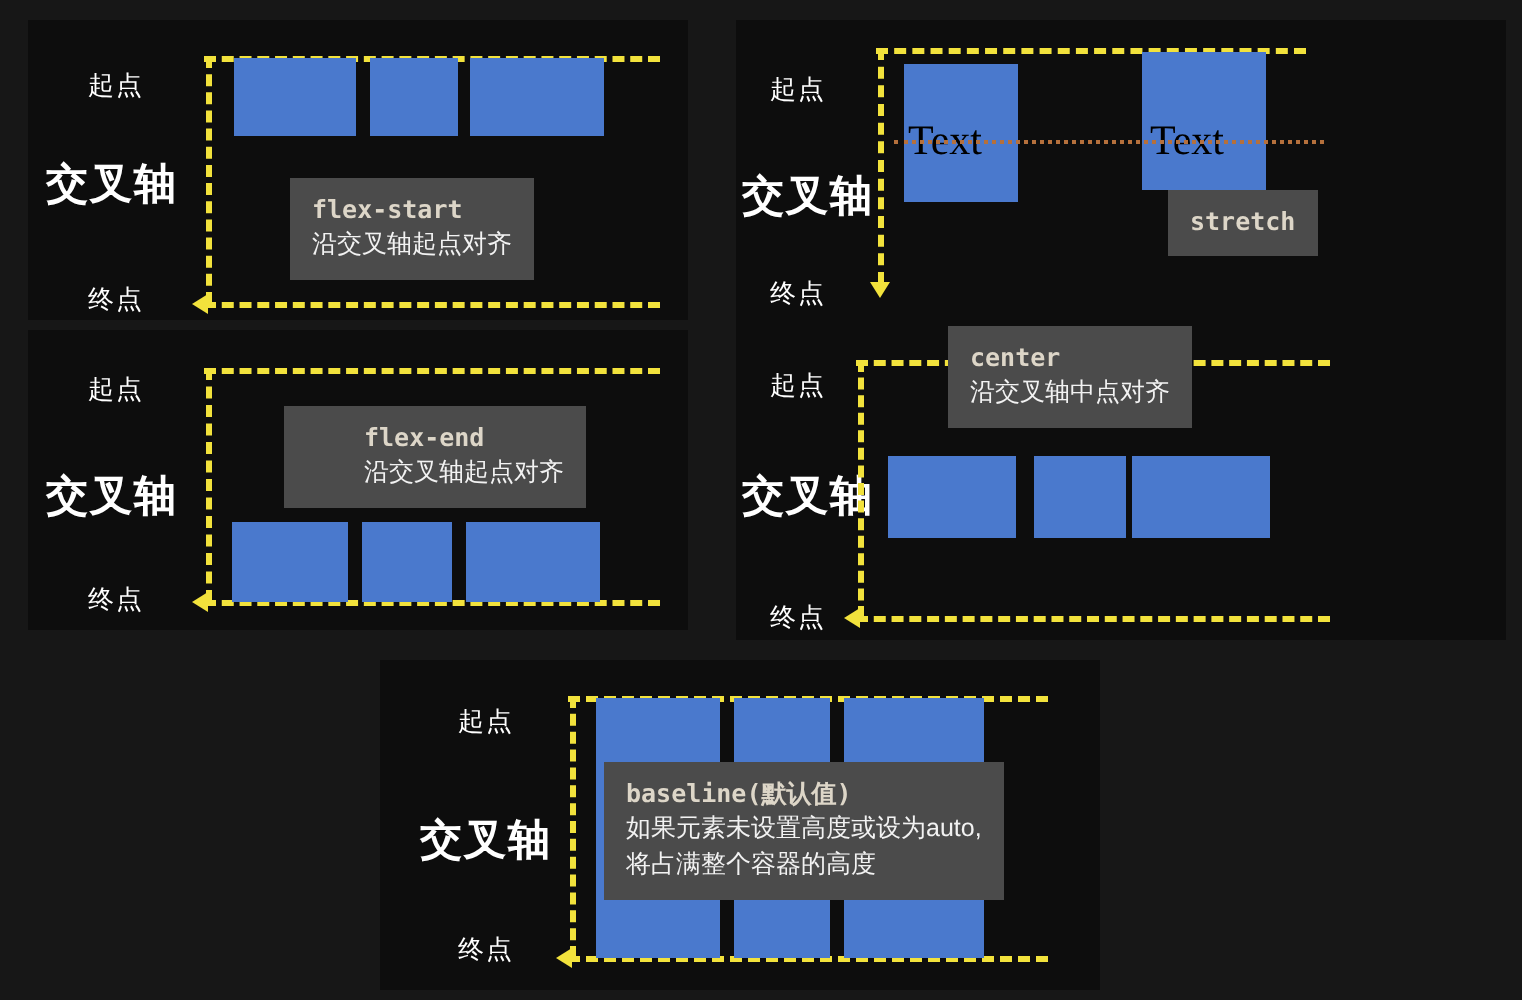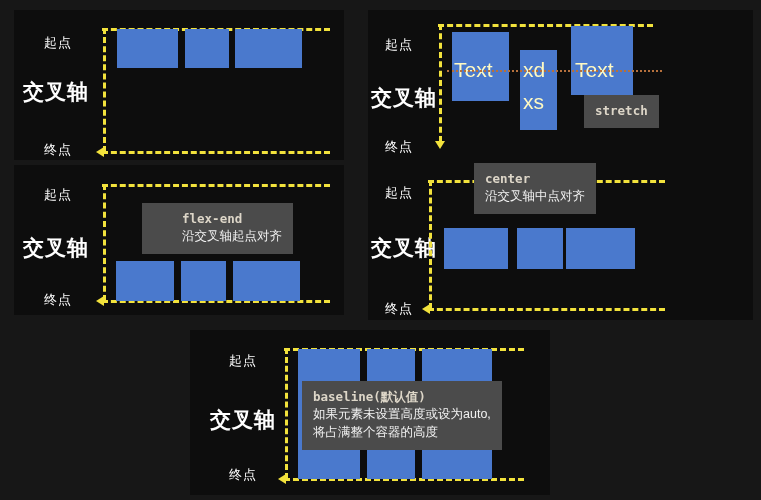--- a/index.html
+++ b/index.html
@@ -38,21 +38,21 @@
   .arrow-down{
     position:absolute;width:0;height:0;
     border-left:5px solid transparent;
     border-right:5px solid transparent;
     border-top:8px solid #f2e23c;
   }
 
   
   .box{position:absolute;background:#4a79cd;}
   .box-txt{
-    color:#fef9c3;font-size:21px;font-family:Liberation Sans, sans-serif;
+    color:#000000;font-size:21px;font-family:Liberation Serif, serif;
     position:absolute;white-space:nowrap;
   }
 
   
   .baseline-line{
     position:absolute;height:0;border-top:2px dotted #b5703c;
   }
 
   
   .tip{
@@ -84,40 +84,40 @@
 
     <div class="dash-h" style="left:88px;top:18px;width:228px;"></div>
     <div class="dash-v" style="left:89px;top:18px;height:124px;"></div>
     <div class="dash-h" style="left:88px;top:141px;width:228px;"></div>
     <div class="arrow-left" style="left:82px;top:137px;"></div>
 
     <div class="box" style="left:103px;top:19px;width:61px;height:39px;"></div>
     <div class="box" style="left:171px;top:19px;width:44px;height:39px;"></div>
     <div class="box" style="left:221px;top:19px;width:67px;height:39px;"></div>
 
+    <div class="tip" style="left:131px;top:79px;">
+      <span class="code">flex-start</span>
+      <span class="desc">沿交叉轴起点对齐</span>
+    </div>
   </div>
 
   <div class="panel" style="left:368px;top:10px;width:385px;height:150px;">
 
     <span class="lbl-小" style="left:17px;top:26px;">起点</span>
 
     <span class="lbl-大" style="left:3px;top:74px;">交叉轴</span>
 
     <span class="lbl-小" style="left:17px;top:128px;">终点</span>
 
     <div class="dash-h" style="left:70px;top:14px;width:215px;"></div>
     <div class="dash-v" style="left:71px;top:14px;height:118px;"></div>
     <div class="arrow-down" style="left:67px;top:131px;"></div>
 
     <div class="box" style="left:84px;top:22px;width:57px;height:69px;">
       <span class="box-txt" style="left:2px;top:26px;">Text</span>
-    </div>
-    <div class="box" style="left:152px;top:40px;width:37px;height:80px;">
-      <span class="box-txt" style="left:3px;top:8px;">xd</span>
-      <span class="box-txt" style="left:3px;top:40px;">xs</span>
     </div>
     <div class="box" style="left:203px;top:16px;width:62px;height:69px;">
       <span class="box-txt" style="left:4px;top:32px;">Text</span>
     </div>
 
     <div class="baseline-line" style="left:79px;top:60px;width:215px;"></div>
 
     <div class="tip" style="left:216px;top:85px;">
       <span class="code">stretch</span>
     </div>

